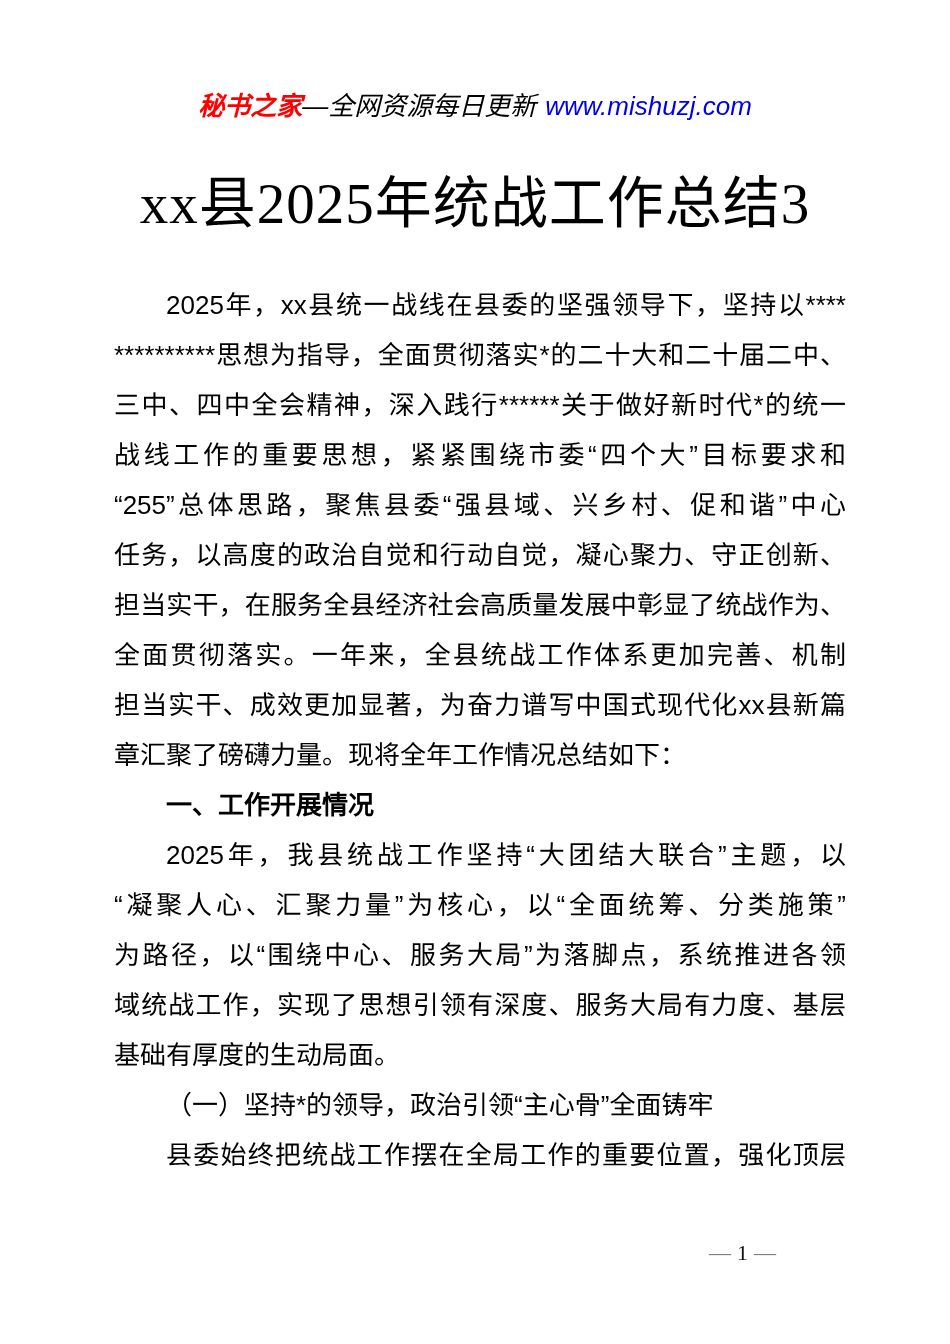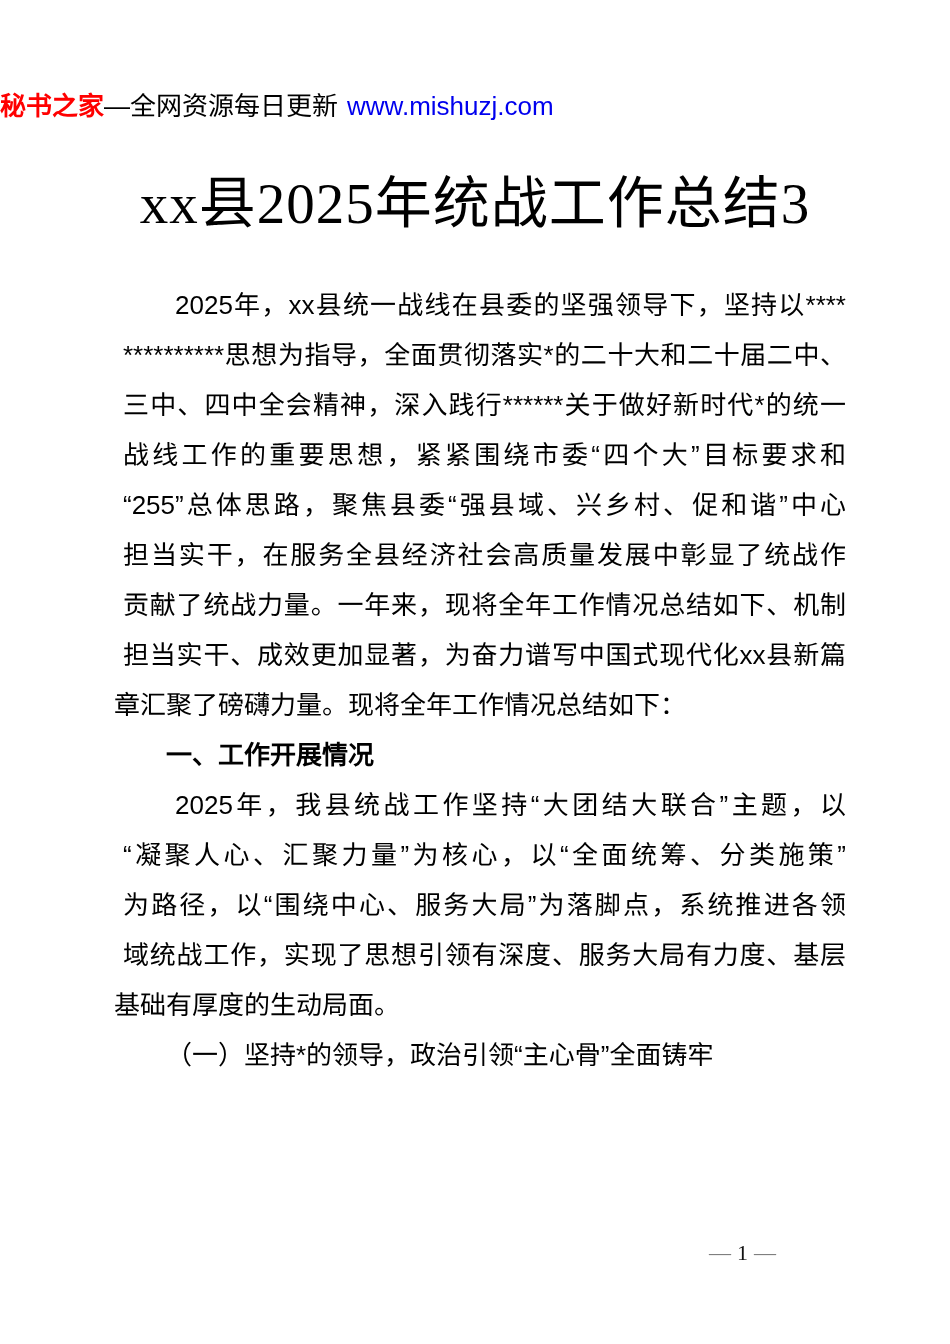--- a/index.html
+++ b/index.html
@@ -10,24 +10,25 @@
     background:#ffffff;
     overflow:hidden;
     font-family:"Liberation Sans", sans-serif;
     color:#000;
   }
   
   .site-header{
     position:absolute;
     top:86px; left:0;
     width:950px;
-    text-align:left;
+    text-align:center;
     font-size:26px;
     line-height:40px;
     white-space:nowrap;
+    font-style:italic;
   }
   .brand{font-weight:bold;}
   .tagline{color:#000;}
   .site-url{margin-left:9px;}
   
   .doc-title{
     position:absolute;
     top:172px; left:0;
     width:950px;
     margin:0;
@@ -47,21 +48,21 @@
     font-size:26px;
   }
   .line{
     height:50px;
     line-height:50px;
     overflow:hidden;
     text-align:justify;
     text-align-last:left;
     text-justify:distribute;
   }
-  .line.fill{text-align-last:justify;margin-left:9px;}
+  .line.fill{text-align-last:justify;}
   .line.indent{text-indent:2em;}
   .line.bold{font-weight:bold;}
   
   .page-number{
     position:absolute;
     top:1238px;
     right:168px;
     font-family:"Liberation Serif", serif;
     font-size:22px;
     line-height:30px;
@@ -80,30 +81,32 @@
   </div>
 
   <h1 class="doc-title">xx县2025年统战工作总结3</h1>
 
   <div class="doc-body">
       <div class="line fill indent">2025年，xx县统一战线在县委的坚强领导下，坚持以****</div>
       <div class="line fill">**********思想为指导，全面贯彻落实*的二十大和二十届二中、</div>
       <div class="line fill">三中、四中全会精神，深入践行******关于做好新时代*的统一</div>
       <div class="line fill">战线工作的重要思想，紧紧围绕市委“四个大”目标要求和</div>
       <div class="line fill">“255”总体思路，聚焦县委“强县域、兴乡村、促和谐”中心</div>
+      <div class="line fill">任务，以高度的政治自觉和行动自觉，凝心聚力、守正创新、</div>
       <div class="line fill">担当实干，在服务全县经济社会高质量发展中彰显了统战作为、</div>
-      <div class="line fill">贡献了统战力量。一年来，现将全年工作情况总结如下、机制</div>
+      <div class="line fill">全面贯彻落实。一年来，全县统战工作体系更加完善、机制</div>
       <div class="line fill">担当实干、成效更加显著，为奋力谱写中国式现代化xx县新篇</div>
       <div class="line">章汇聚了磅礴力量。现将全年工作情况总结如下：</div>
       <div class="line indent bold">一、工作开展情况</div>
       <div class="line fill indent">2025年，我县统战工作坚持“大团结大联合”主题，以</div>
       <div class="line fill">“凝聚人心、汇聚力量”为核心，以“全面统筹、分类施策”</div>
       <div class="line fill">为路径，以“围绕中心、服务大局”为落脚点，系统推进各领</div>
       <div class="line fill">域统战工作，实现了思想引领有深度、服务大局有力度、基层</div>
       <div class="line">基础有厚度的生动局面。</div>
       <div class="line indent">（一）坚持*的领导，政治引领“主心骨”全面铸牢</div>
+      <div class="line fill indent">县委始终把统战工作摆在全局工作的重要位置，强化顶层</div>
     </div>
 
   <div class="page-number">
     <span class="dash">—</span><span>1</span><span class="dash">—</span>
   </div>
 
 </div>
 
 </body></html>

